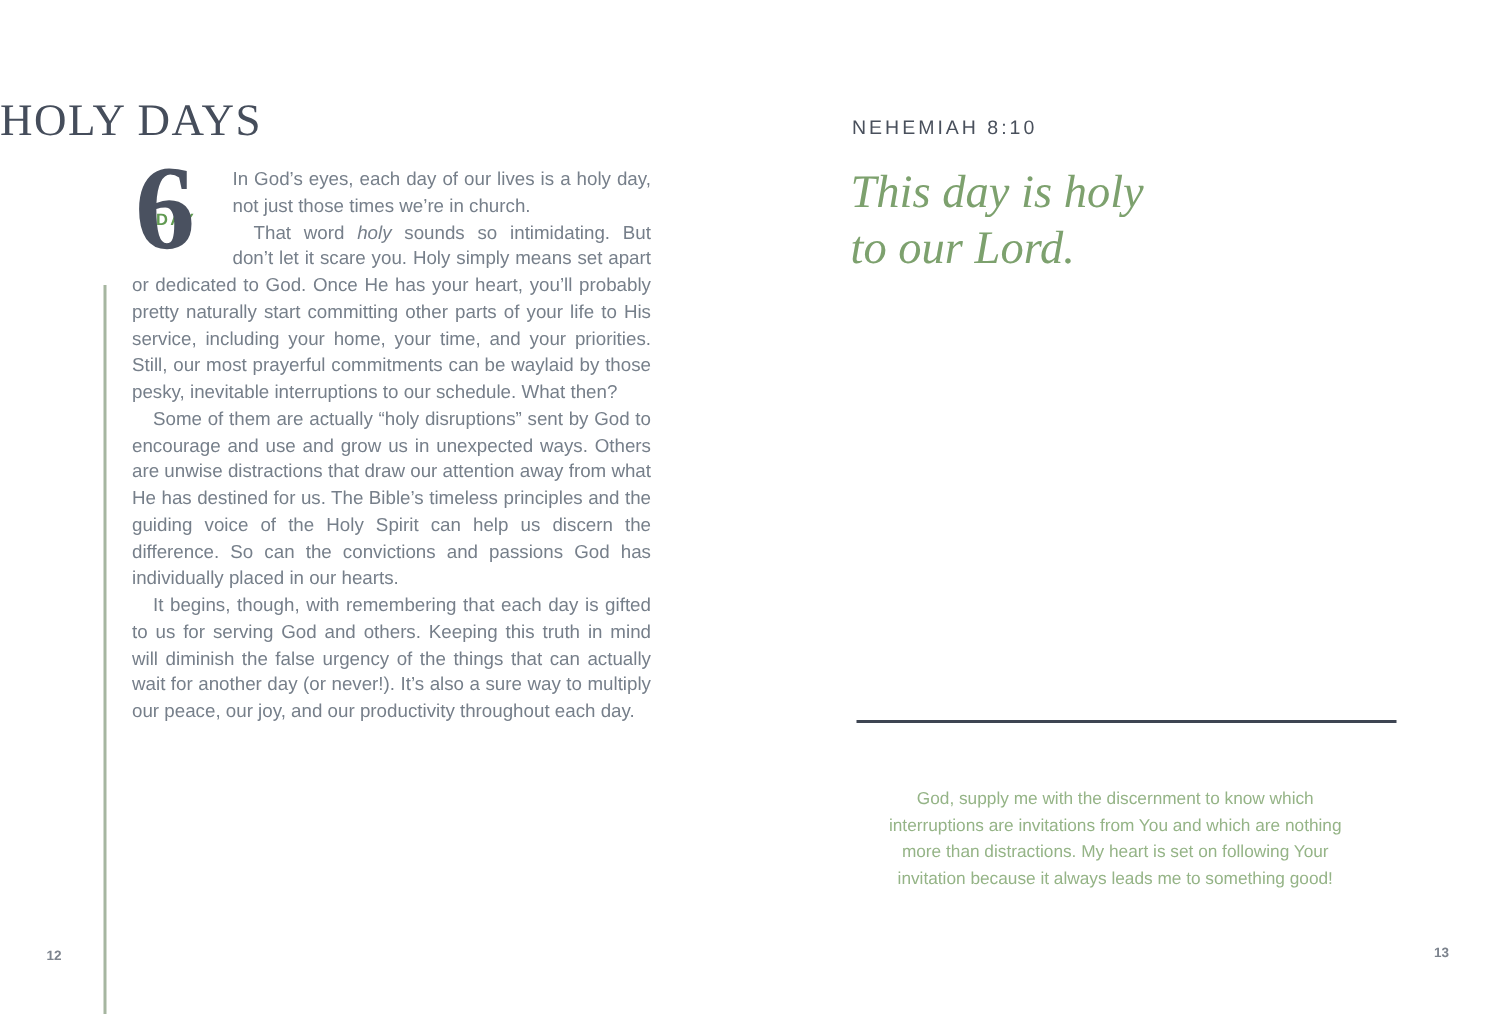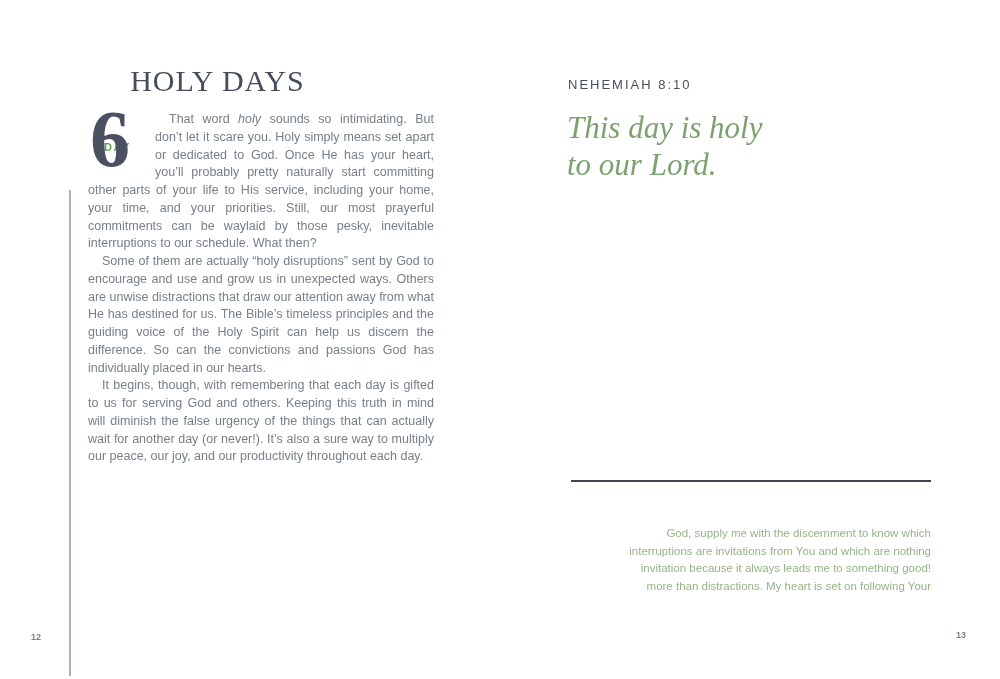--- a/index.html
+++ b/index.html
@@ -9,21 +9,21 @@
     position:relative;
     overflow:hidden;
     font-family:"Liberation Sans", sans-serif;
     -webkit-font-smoothing:antialiased;
   }
   .spread { position:absolute; inset:0; }
 
   
   .chapter-title {
     position:absolute; top:64px; left:0; width:435px;
-    text-align:center;
+    text-align:left;
     font-family:"Liberation Serif", serif;
     font-size:30px; font-weight:400; letter-spacing:1px;
     color:#454d5b;
   }
   .day-label {
     position:absolute; left:57px; top:141px;
     font-size:11px; font-weight:bold; letter-spacing:1.5px;
     color:#619a52;
     padding-left:47px;
   }
@@ -68,21 +68,21 @@
     background:#3e4552;
   }
   .prayer-heading {
     position:absolute; left:571px; top:501px; width:360px;
     text-align:right;
     font-size:12px; letter-spacing:3px;
     color:#7e9175;
   }
   .prayer-text {
     position:absolute; left:556px; top:525px; width:375px;
-    text-align:right;
+    text-align:center;
     font-size:11.5px; line-height:17.6px;
     color:#95b487;
   }
   .page-number {
     position:absolute;
     font-size:9px; color:#7c838d;font-weight:bold;
   }
   .page-number.left  { left:31px;  top:632px; }
   .page-number.right { left:956px; top:630px; }
 </style>
@@ -92,38 +92,38 @@
 <div class="spread">
 
   <div class="chapter-title">HOLY DAYS</div>
 
   <div class="day-label">DAY</div>
   <div class="day-number">6</div>
 
   <div class="vertical-rule"></div>
 
   <div class="body-col">
-    <p><span class="dropcap-spacer"></span></p>
+    <p><span class="dropcap-spacer"></span><span>In God’s eyes, each day of our lives is a holy day, not just those times we’re in church.</span></p>
     <p class="indent"><span>That word </span><span class="em">holy</span><span> sounds so intimidating. But don’t let it scare you. Holy simply means set apart or dedicated to God. Once He has your heart, you’ll probably pretty naturally start committing other parts of your life to His service, including your home, your time, and your priorities. Still, our most prayerful commitments can be waylaid by those pesky, inevitable interruptions to our schedule. What then?</span></p>
     <p class="indent">Some of them are actually “holy disruptions” sent by God to encourage and use and grow us in unexpected ways. Others are unwise distractions that draw our attention away from what He has destined for us. The Bible’s timeless principles and the guiding voice of the Holy Spirit can help us discern the difference. So can the convictions and passions God has individually placed in our hearts.</p>
     <p class="indent">It begins, though, with remembering that each day is gifted to us for serving God and others. Keeping this truth in mind will diminish the false urgency of the things that can actually wait for another day (or never!). It’s also a sure way to multiply our peace, our joy, and our productivity throughout each day.</p>
   </div>
 
   <div class="page-number left">12</div>
 
   <div class="verse-ref">NEHEMIAH 8:10</div>
 
   <div class="verse-quote">
       <div>This day is holy</div>
       <div>to our Lord.</div>
     </div>
 
   <div class="prayer-rule"></div>
   <div class="prayer-text">
       <div>God, supply me with the discernment to know which</div>
       <div>interruptions are invitations from You and which are nothing</div>
+      <div>more than distractions. My heart is set on following Your</div>
       <div>invitation because it always leads me to something good!</div>
-      <div>more than distractions. My heart is set on following Your</div>
     </div>
 
   <div class="page-number right">13</div>
 
 </div>
 
 </body></html>

